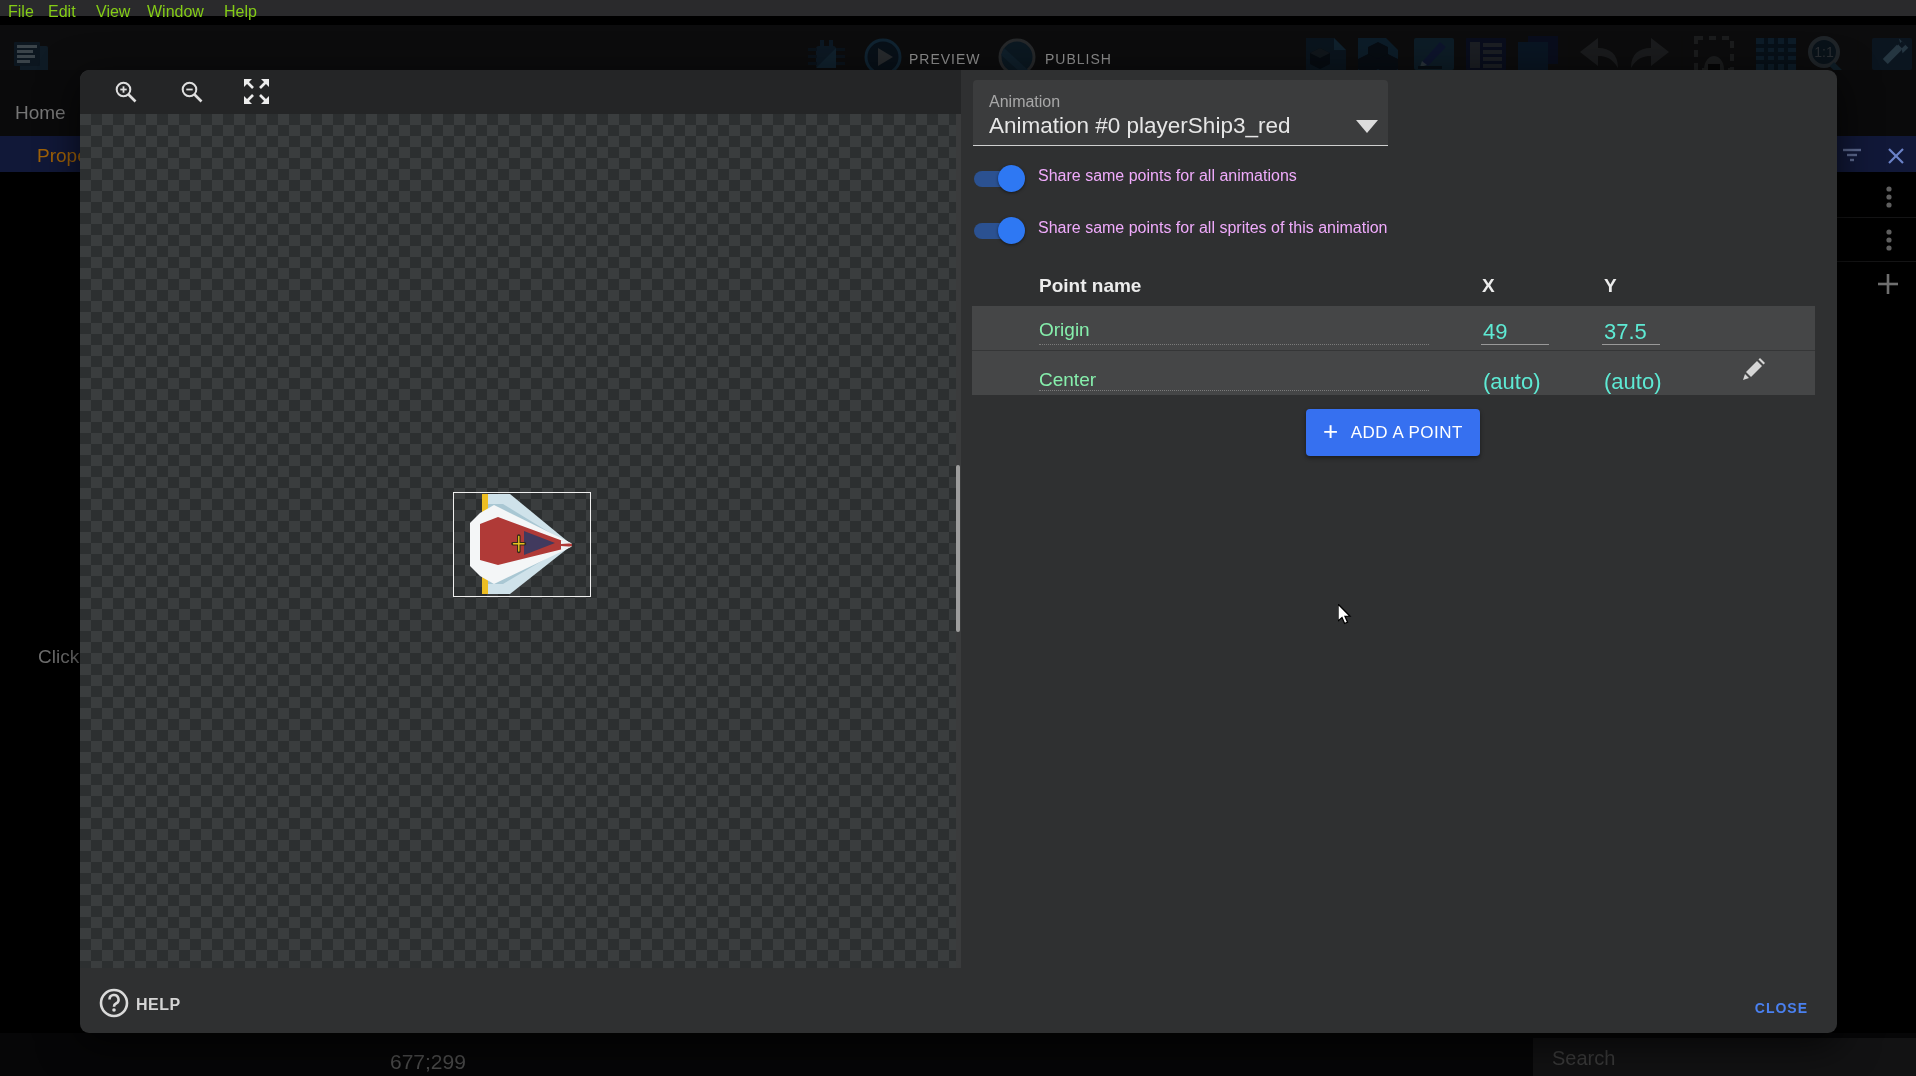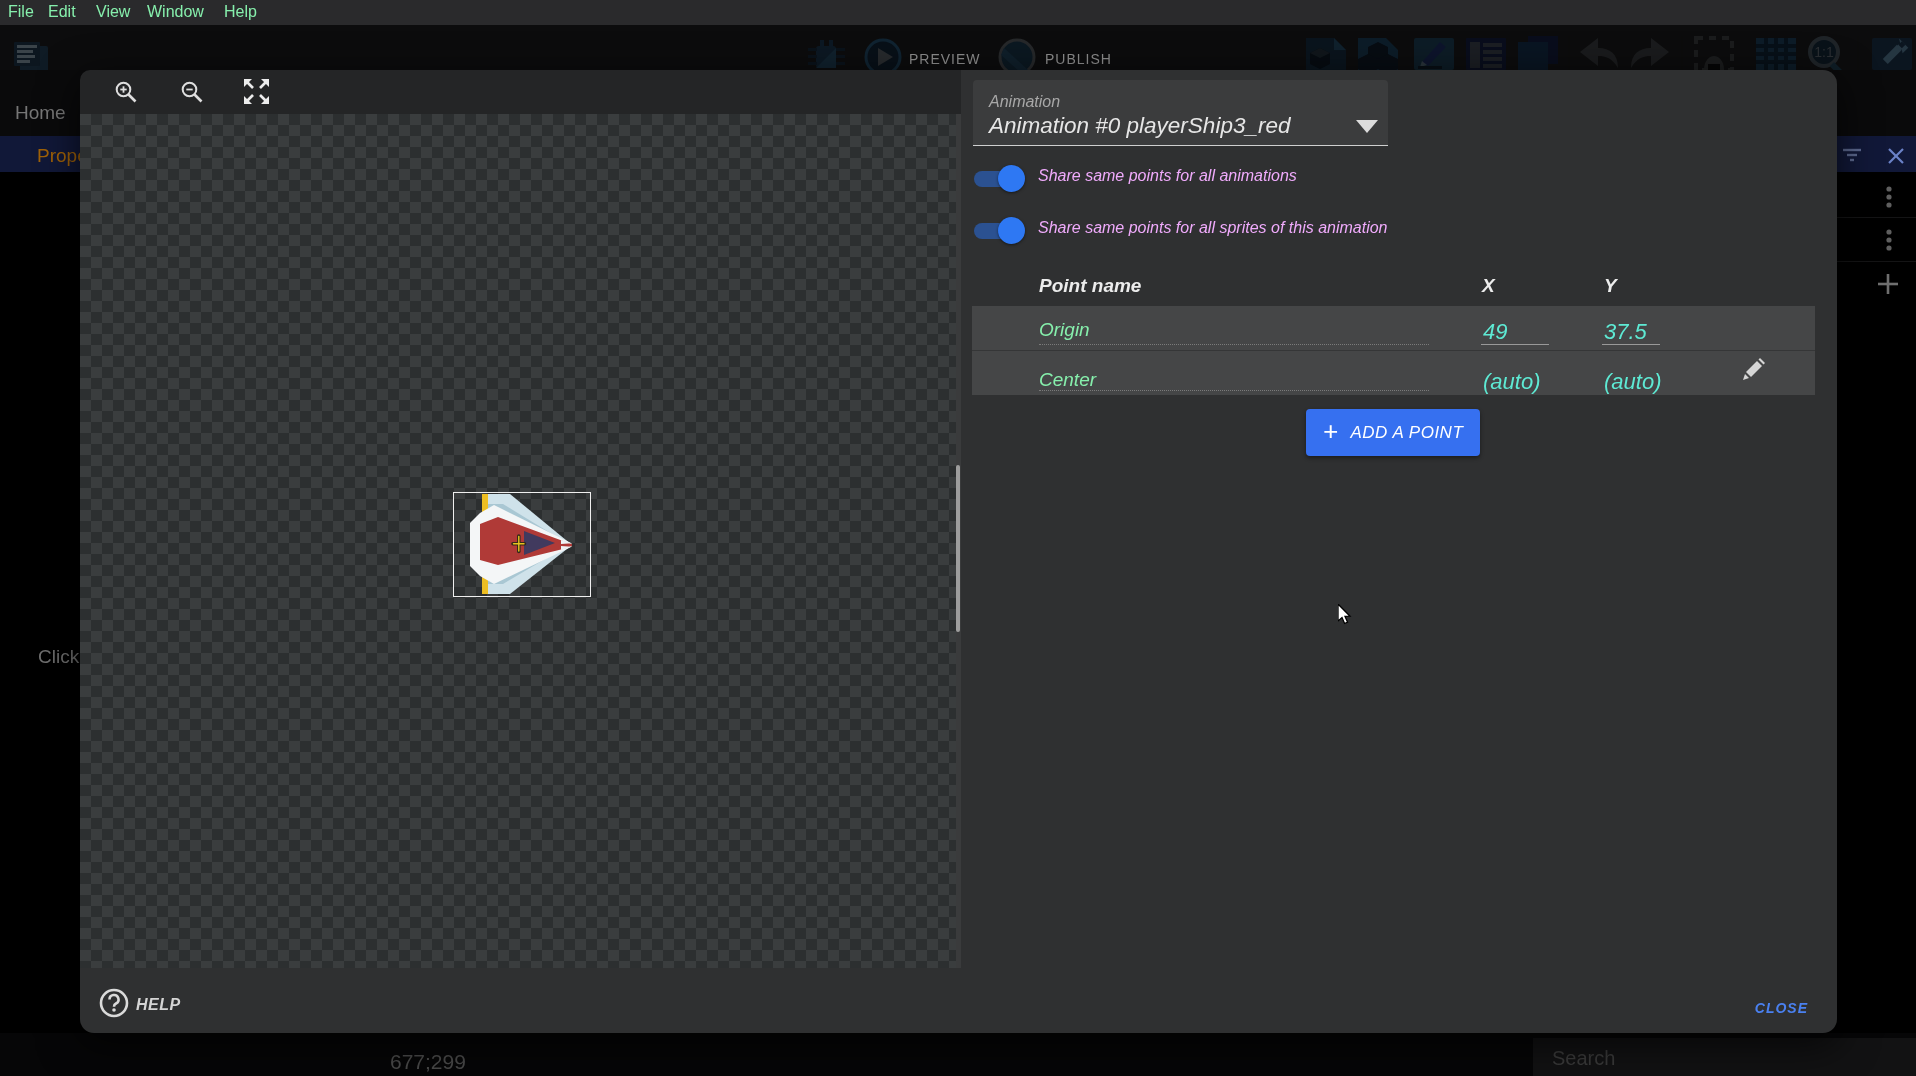--- a/index.html
+++ b/index.html
@@ -1,36 +1,36 @@
 <!DOCTYPE html>
 <html><head>
 <meta charset="utf-8">
 <style>
   * { margin:0; padding:0; box-sizing:border-box; }
   html,body { width:1916px; height:1076px; background:#000; overflow:hidden;
     font-family:"Liberation Sans", sans-serif; }
   .abs { position:absolute; }
 
   
-  #menubar { position:absolute; left:0; top:0; width:1916px; height:25px;
-    background:#2a2a2c; color:#86efac; font-size:16px; }
+  #menubar { position:absolute; left:0; top:0; width:1916px; height:16px;
+    background:#2a2a2c; color:#84cc16; font-size:16px; }
   #menubar span { position:absolute; top:3px; }
 
   
   #toolbar { position:absolute; left:0; top:25px; width:1916px; height:45px; background:#0c0c0d; }
   .tbtext { position:absolute; top:51px; font-size:14px; color:#8e8e8e; letter-spacing:1px; }
 
   
   #tabrow  { position:absolute; left:0; top:70px; width:1916px; height:66px; background:#0a0a0b; }
   #navyrow { position:absolute; left:0; top:136px; width:1916px; height:36px; background:#111838; }
   #bottombar { position:absolute; left:0; top:1033px; width:1916px; height:43px; background:#060607; }
 
   
   #dialog { position:absolute; left:80px; top:70px; width:1757px; height:963px;
-    background:#2f3031; border-radius:14px; box-shadow:0 10px 40px rgba(0,0,0,.7);font-style:italic; }
+    background:#2f3031; border-radius:9px; box-shadow:0 10px 40px rgba(0,0,0,.7); }
   #canvasbar { position:absolute; left:0; top:0; width:881px; height:44px;
     background:#242526; border-top-left-radius:10px; }
   #checker { position:absolute; left:0; top:44px; width:876px; height:854px;
     background-color:#2c2f30;
     background-image:
       linear-gradient(45deg,#3a3d3e 25%,transparent 25%,transparent 75%,#3a3d3e 75%),
       linear-gradient(45deg,#3a3d3e 25%,transparent 25%,transparent 75%,#3a3d3e 75%);
     background-size:22px 22px; background-position:11px 0,22px 11px; }
   #scrollstrip { position:absolute; left:876px; top:44px; width:5px; height:854px; background:#3a3b3c; }
   #scrollthumb { position:absolute; left:876px; top:395px; width:4px; height:167px; background:#9d9d9d; border-radius:2px; }

